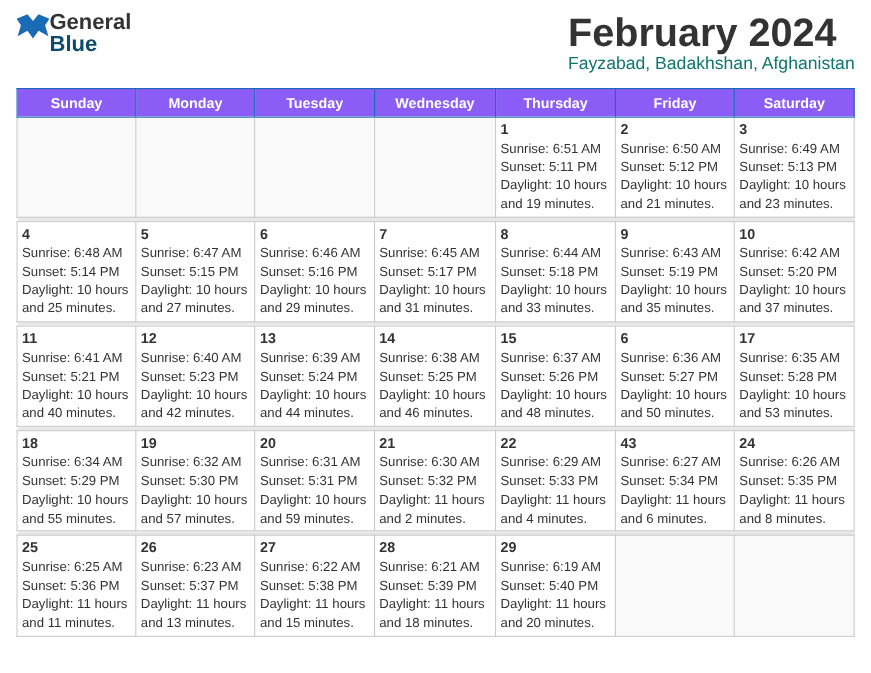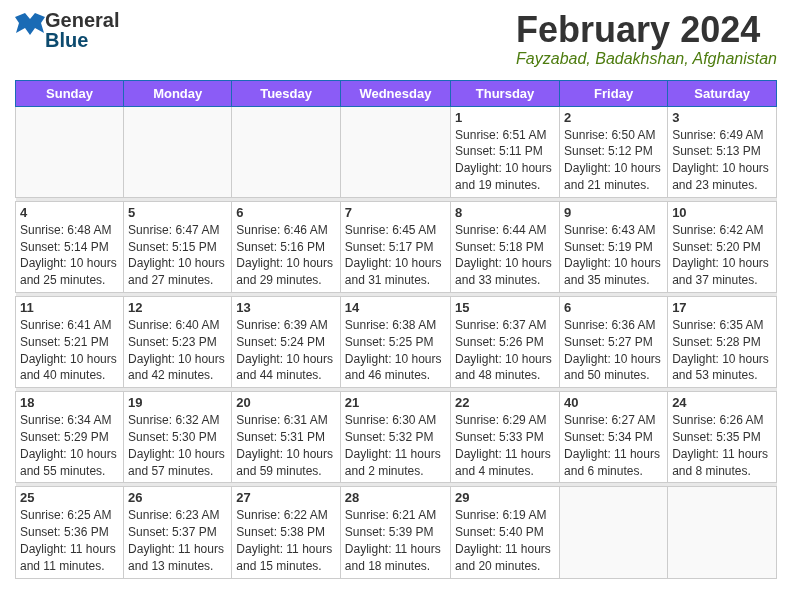--- a/index.html
+++ b/index.html
@@ -4,21 +4,21 @@
   <style>
     * { box-sizing: border-box; margin: 0; padding: 0; }
     body { font-family: Arial, sans-serif; background: #fff; width: 792px; height: 612px; overflow: hidden; }
     
     .container { width: 792px; padding: 10px 15px; }
     
     .header { display: flex; align-items: flex-start; justify-content: space-between; margin-bottom: 8px; }
     
     .title-section { text-align: left; }
     .month-title { font-size: 36px; font-weight: bold; color: #333; line-height: 1.1; }
-    .location { font-size: 16px; color: #4d7c0f; font-style: italic; }
+    .location { font-size: 16px; color: #0f766e; }
     
     .calendar { width: 100%; border-collapse: collapse; }
     
     .calendar th {
       background: #8b5cf6;
       color: #fff;
       text-align: center;
       padding: 5px 4px;
       font-size: 13px;
       border: 1px solid #1a6bb5;
@@ -179,21 +179,21 @@
           </td>
           <td>
             <span class="day-num">21</span>
             <div class="day-info"><span>Sunrise: 6:30 AM<br></span><span>Sunset: 5:32 PM<br></span><span>Daylight: 11 hours<br></span><span>and 2 minutes.<br></span></div>
           </td>
           <td>
             <span class="day-num">22</span>
             <div class="day-info"><span>Sunrise: 6:29 AM<br></span><span>Sunset: 5:33 PM<br></span><span>Daylight: 11 hours<br></span><span>and 4 minutes.<br></span></div>
           </td>
           <td>
-            <span class="day-num">40</span>
+            <span class="day-num">43</span>
             <div class="day-info"><span>Sunrise: 6:27 AM<br></span><span>Sunset: 5:34 PM<br></span><span>Daylight: 11 hours<br></span><span>and 6 minutes.<br></span></div>
           </td>
           <td>
             <span class="day-num">24</span>
             <div class="day-info"><span>Sunrise: 6:26 AM<br></span><span>Sunset: 5:35 PM<br></span><span>Daylight: 11 hours<br></span><span>and 8 minutes.<br></span></div>
           </td>
         </tr>
         <tr class="row-divider">
           <td colspan="7"></td>
         </tr>

